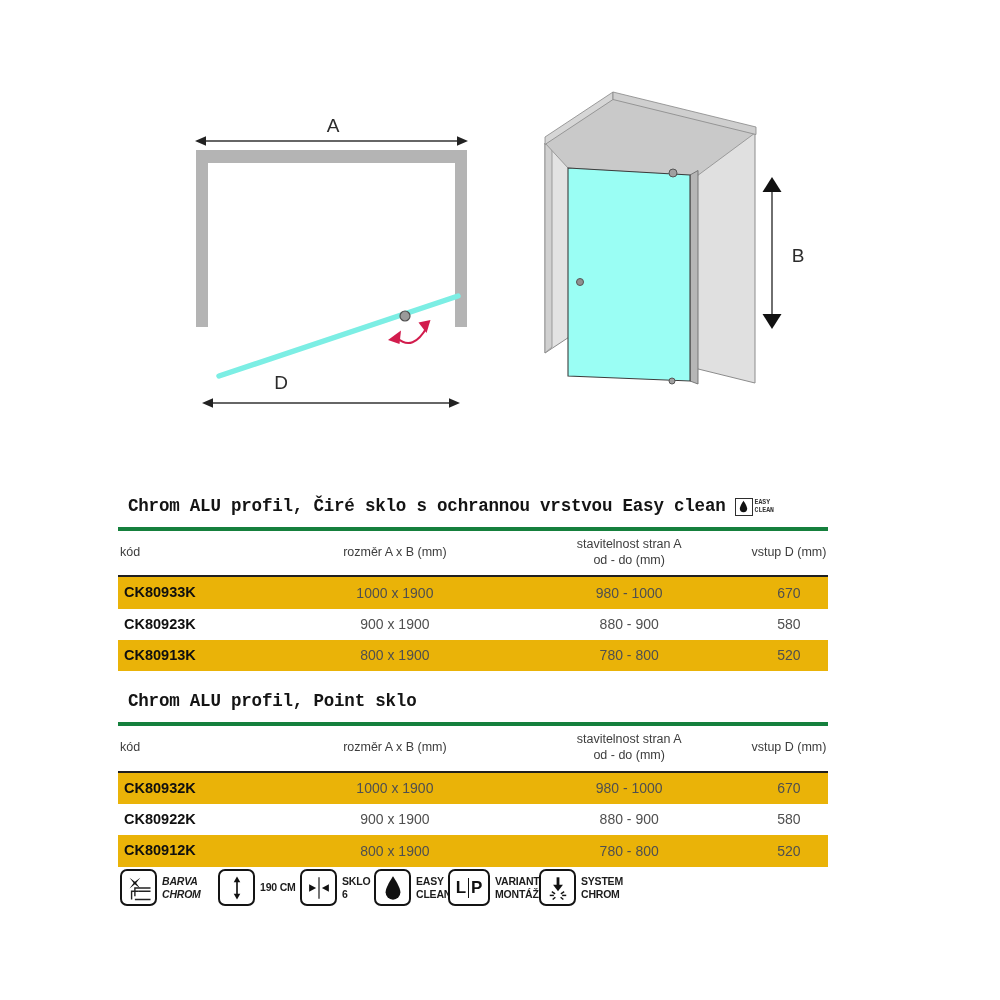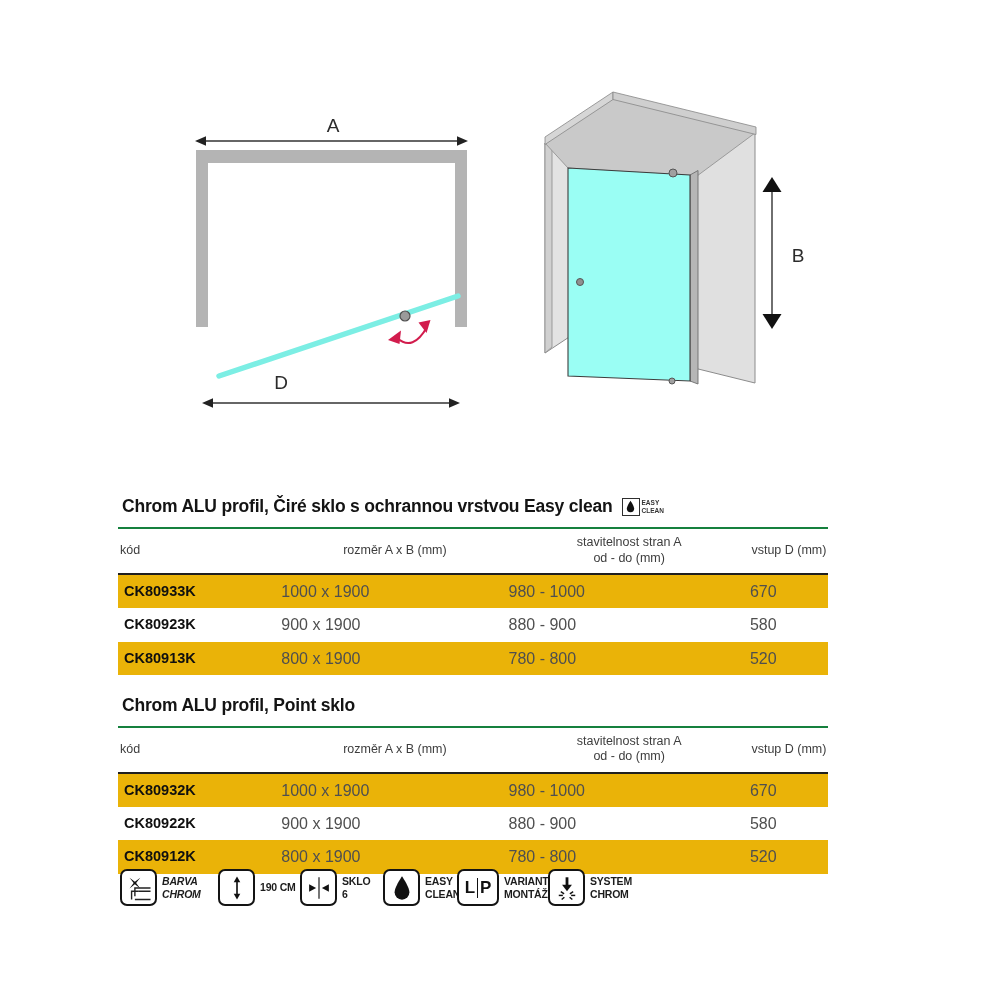--- a/index.html
+++ b/index.html
@@ -7,40 +7,40 @@
   #page{position:relative;width:1000px;height:1000px;background:#ffffff;overflow:hidden;}
 
   
   .diag{position:absolute;}
   #diagram-2d{left:180px;top:110px;}
   #diagram-3d{left:520px;top:75px;}
   .dim-label{font-family:"Liberation Sans",sans-serif;font-size:19px;fill:#2b2b2b;}
 
   
   #content{position:absolute;left:118px;top:496px;width:710px;}
-  .section-title{display:flex;align-items:center;margin:0 0 10px 4px;
-    font-size:17.5px;font-weight:bold;color:#141414;letter-spacing:-0.2px;line-height:1.2;}
+  .section-title{display:flex;align-items:center;margin:0 0 10px 10px;
+    font-size:17.5px;font-weight:bold;color:#141414;letter-spacing:-0.2px;line-height:1.2;font-family:Liberation Mono, monospace;}
   .section-title.second{margin-top:20px;}
   .ec-badge{display:inline-flex;align-items:center;margin-left:9px;}
   .ec-badge .box{width:16px;height:16px;border:1.5px solid #2e2e2e;display:flex;align-items:center;justify-content:center;}
   .ec-badge .txt{font-size:6.5px;font-weight:bold;color:#333;line-height:1.1;margin-left:2px;letter-spacing:0;}
 
-  table.spec{width:710px;border-collapse:collapse;border-top:2px solid #15803d;table-layout:fixed;}
+  table.spec{width:710px;border-collapse:collapse;border-top:4px solid #15803d;table-layout:fixed;}
   table.spec thead th{font-weight:normal;font-size:12.5px;color:#3d3d3d;padding:6px 0 7px 0;
     border-bottom:2px solid #1f1f1f;line-height:1.25;white-space:pre-line;vertical-align:middle;}
   table.spec th.c1{text-align:left;padding-left:2px;}
   table.spec th.c2,table.spec th.c3,table.spec th.c4{text-align:center;}
-  table.spec tbody td{font-size:16px;color:#4f4f4f;padding:7px 0;line-height:1.2;}
+  table.spec tbody td{font-size:14px;color:#4f4f4f;padding:7px 0;text-align:center;line-height:1.2;}
   table.spec tbody td.kod{text-align:left;padding-left:6px;font-weight:bold;color:#0f0f0f;font-size:14.5px;}
   table.spec tbody tr.odd{background:#eab308;}
 
   
   #footer-icons{position:absolute;left:120px;top:869px;display:flex;align-items:center;}
   .fi-group{display:flex;align-items:center;}
-  .fi-g1{width:86px;font-style:italic;}.fi-g2{width:82px;padding-left:12px;}.fi-g3{width:83px;}.fi-g4{width:74px;}.fi-g5{width:91px;}
+  .fi-g1{width:86px;font-style:italic;}.fi-g2{width:82px;padding-left:12px;}.fi-g3{width:74px;}.fi-g4{width:74px;}.fi-g5{width:91px;}
   .fi-box{width:37px;height:37px;border:2.3px solid #141414;border-radius:7px;box-sizing:border-box;
     display:flex;align-items:center;justify-content:center;flex-shrink:0;background:#fff;}
   .fi-box.wide{width:42px;}
   .fi-label{margin-left:5px;display:flex;flex-direction:column;justify-content:center;
     font-size:10.5px;font-weight:bold;color:#1c1c1c;line-height:1.18;letter-spacing:-0.2px;}
   .lp-wrap{display:flex;align-items:center;font-weight:bold;font-size:17px;color:#111;line-height:1;}
   .lp-bar{width:1px;height:20px;background:#111;margin:0 2px;}
 </style>
 </head>
 <body>

